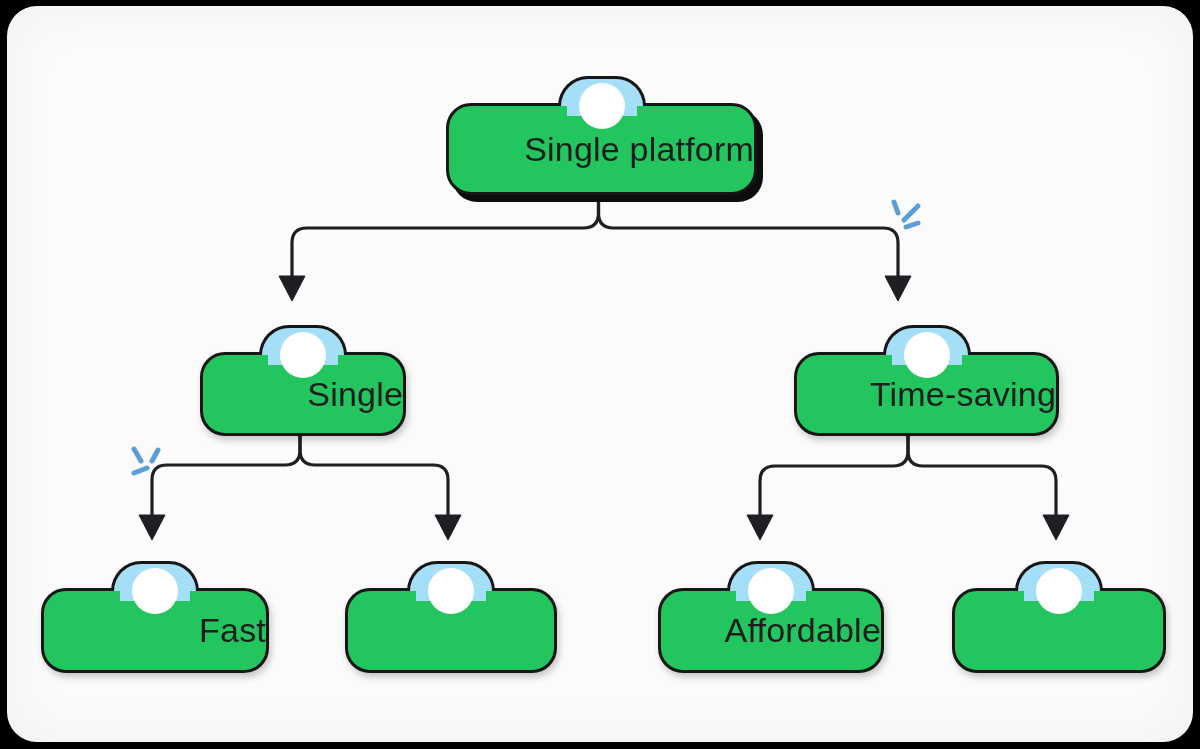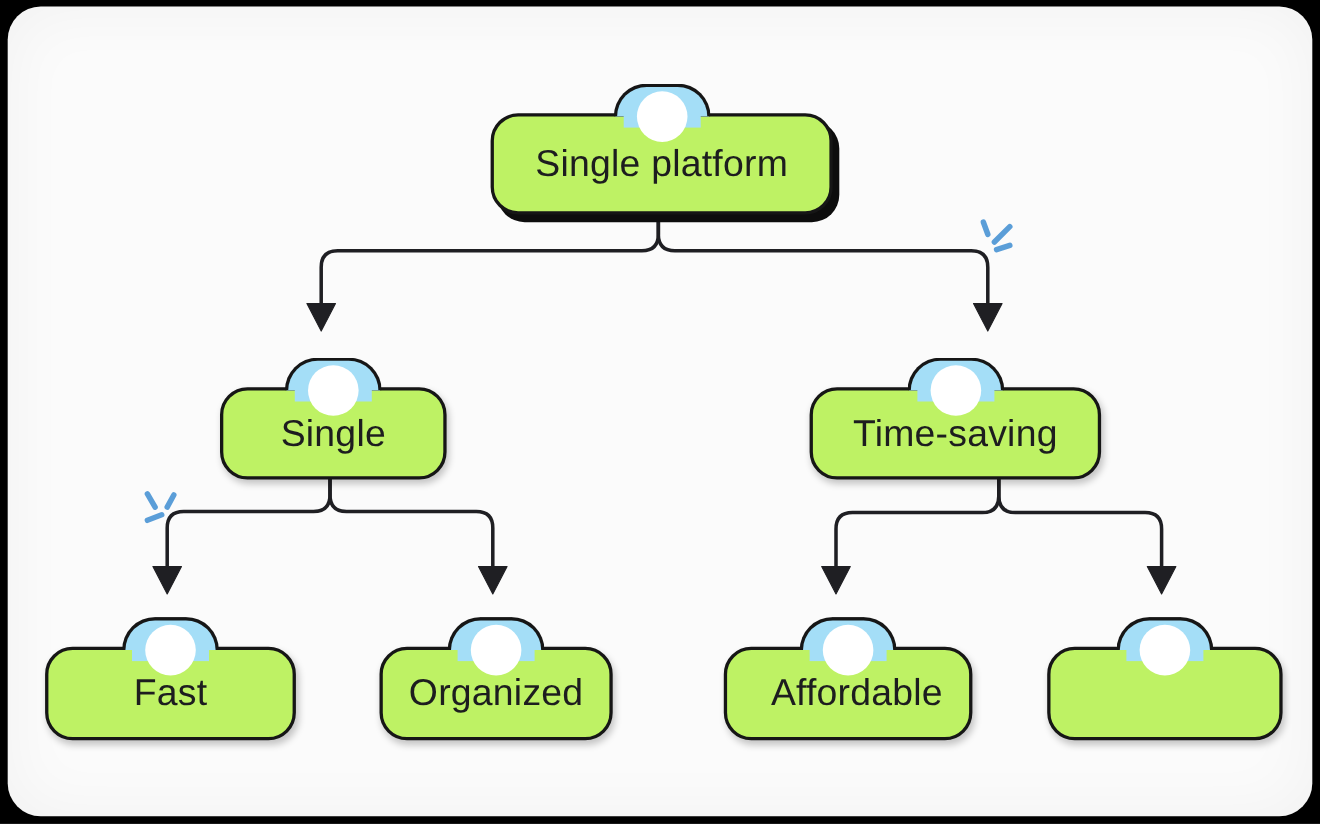--- a/index.html
+++ b/index.html
@@ -13,22 +13,22 @@
     background:#fbfbfb;
     border-radius:30px;
     box-shadow:inset 0 0 60px rgba(0,0,0,0.045);
   }
   .connector-layer{position:absolute;left:0;top:0;width:1200px;height:749px;}
   .edge{fill:none;stroke:#1f1f23;stroke-width:3.2;stroke-linecap:round;}
   .arrowhead{fill:#1f1f23;stroke:#1f1f23;stroke-linejoin:round;}
   .sparkle{fill:none;stroke:#5b9ed8;stroke-width:5;stroke-linecap:round;}
 
   .node{
-    position:absolute;display:flex;align-items:center;justify-content:center;
-    background:#bef264;border:3px solid #161616;border-radius:25px;
+    position:absolute;display:flex;align-items:center;justify-content:flex-end;
+    background:#22c55e;border:3px solid #161616;border-radius:25px;
     box-shadow:2px 4px 7px rgba(0,0,0,0.22);
   }
   .node .bump{
     position:absolute;left:50%;top:-30px;transform:translateX(-50%);
     width:82px;height:27px;background:#a4def7;
     border:3px solid #161616;border-bottom:none;
     border-radius:41px 41px 0 0;z-index:1;
   }
   .node .bump-patch{
     position:absolute;left:50%;top:-6px;transform:translateX(-50%);
@@ -39,21 +39,21 @@
     width:46px;height:46px;border-radius:50%;background:#ffffff;z-index:3;
   }
   .node .label{
     position:relative;z-index:4;color:#1d1d1f;font-size:34px;font-weight:500;
     letter-spacing:0.2px;white-space:nowrap;
   }
   
   .n-root{left:446px;top:103px;width:305px;height:86px;
           box-shadow:6px 7px 0 #0d0d0d;}
   .n-smart{left:200px;top:352px;width:200px;height:78px;}
-  .n-time{left:736px;top:352px;width:259px;height:78px;}
+  .n-time{left:794px;top:352px;width:259px;height:78px;}
   .n-fast{left:41px;top:588px;width:222px;height:79px;}
   .n-org{left:345px;top:588px;width:206px;height:79px;}
   .n-aff{left:658px;top:588px;width:204px;height:79px;padding-left:16px;}
   .n-easy{left:952px;top:588px;width:208px;height:79px;}
 </style>
 </head>
 <body>
 
 <div class="card"></div>
 
@@ -115,21 +115,20 @@
   <div class="bump"></div>
   <div class="bump-patch"></div>
   <div class="hole"></div>
   <div class="label">Fast</div>
 </div>
 
 <div class="node n-org">
   <div class="bump"></div>
   <div class="bump-patch"></div>
   <div class="hole"></div>
-  <div class="label">Organized</div>
 </div>
 
 <div class="node n-aff">
   <div class="bump"></div>
   <div class="bump-patch"></div>
   <div class="hole"></div>
   <div class="label">Affordable</div>
 </div>
 
 <div class="node n-easy">

